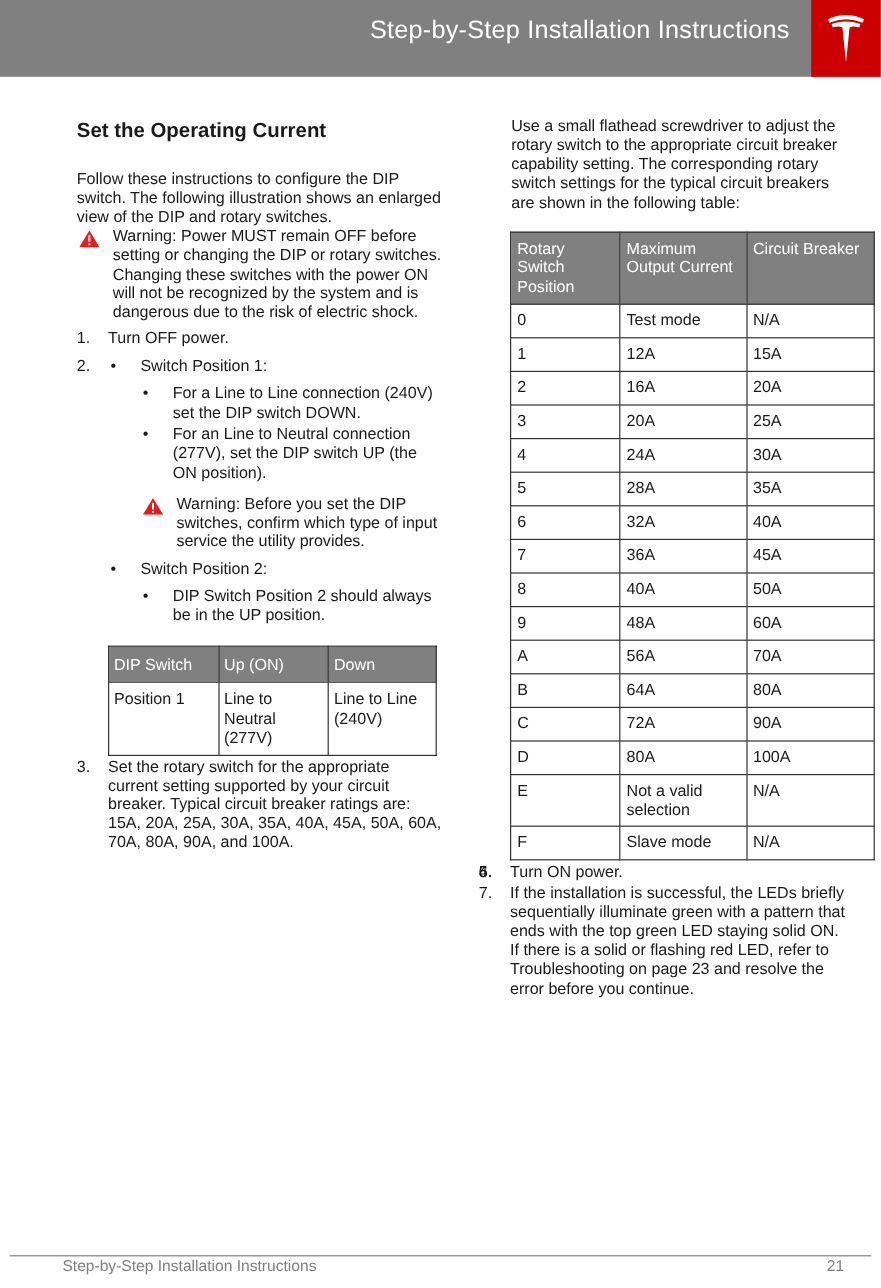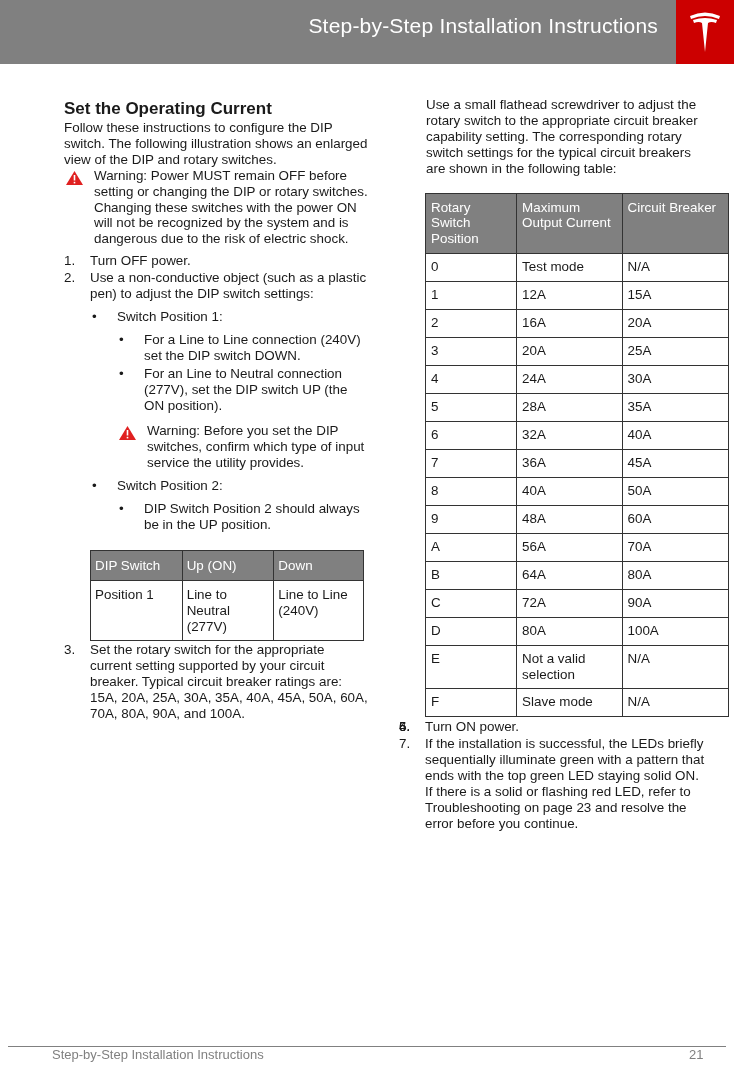--- a/index.html
+++ b/index.html
@@ -8,21 +8,21 @@
 
   .header { position: absolute; left: 0; top: 0; width: 734px; height: 64px; background: #808080; }
   .header-title { position: absolute; right: 76px; top: 14px; font-size: 21px; color: #ffffff; letter-spacing: 0.2px; }
   .logo-box { position: absolute; right: 0; top: 0; width: 58px; height: 64px; background: #cc0000; }
   .logo-box svg { position: absolute; left: 13px; top: 10px; }
 
   .col { position: absolute; font-size: 13.4px; line-height: 15.9px; }
   .col-left { left: 64px; top: 96px; width: 305px; }
   .col-right { left: 399px; top: 97px; width: 310px; }
 
-  .section-title { font-size: 17px; line-height: 22px; margin-top: 2px; color: #1a1a1a; }
+  .section-title { font-size: 17px; line-height: 22px; margin-top: 2px; margin-bottom: 21px; color: #1a1a1a; }
   p { margin: 0; }
 
   .figure { position: relative; height: 130px; margin: 9px 0 14px 0; }
   .zoom-box { position: absolute; left: 31px; top: 24px; width: 116px; height: 80px; border: 1.5px solid #333; background: #fff; }
   .dip { position: absolute; left: 10px; top: 10px; width: 38px; height: 58px; border: 1px solid #555; }
   .dip-on { position: absolute; left: 10px; top: 2px; font-size: 9px; color: #333; }
   .dip-sw { position: absolute; top: 17px; width: 8px; height: 24px; border: 1px solid #555; }
   .dip-sw::before { content: ""; position: absolute; left: 0; top: 0; width: 6px; height: 7px; border-bottom: 1px solid #555; }
   .dip-n { position: absolute; top: 44px; font-size: 8px; color: #333; }
   .rotary { position: absolute; left: 56px; top: 10px; width: 50px; height: 50px; border: 1px solid #666; background: #fafafa; }
@@ -99,21 +99,20 @@
     <span>Warning: Power MUST remain OFF before setting or changing the DIP or rotary switches. Changing these switches with the power ON will not be recognized by the system and is dangerous due to the risk of electric shock.</span>
   </div>
 
   <ol class="steps">
     <li class="step">
       <span class="step-num">1.</span>
       <span>Turn OFF power.</span>
     </li>
     <li class="step">
       <span class="step-num">2.</span>
-      <span>Use a non-conductive object (such as a plastic pen) to adjust the DIP switch settings:</span>
       <ul class="bullet-list">
         <li class="bullet">
           <span class="bullet-mark">•</span>
           <span>Switch Position 1:</span>
           <ul class="sub-list">
             <li class="bullet">
               <span class="bullet-mark">•</span>
               <span>For a Line to Line connection (240V) set the DIP switch DOWN.</span>
             </li>
             <li class="bullet">

